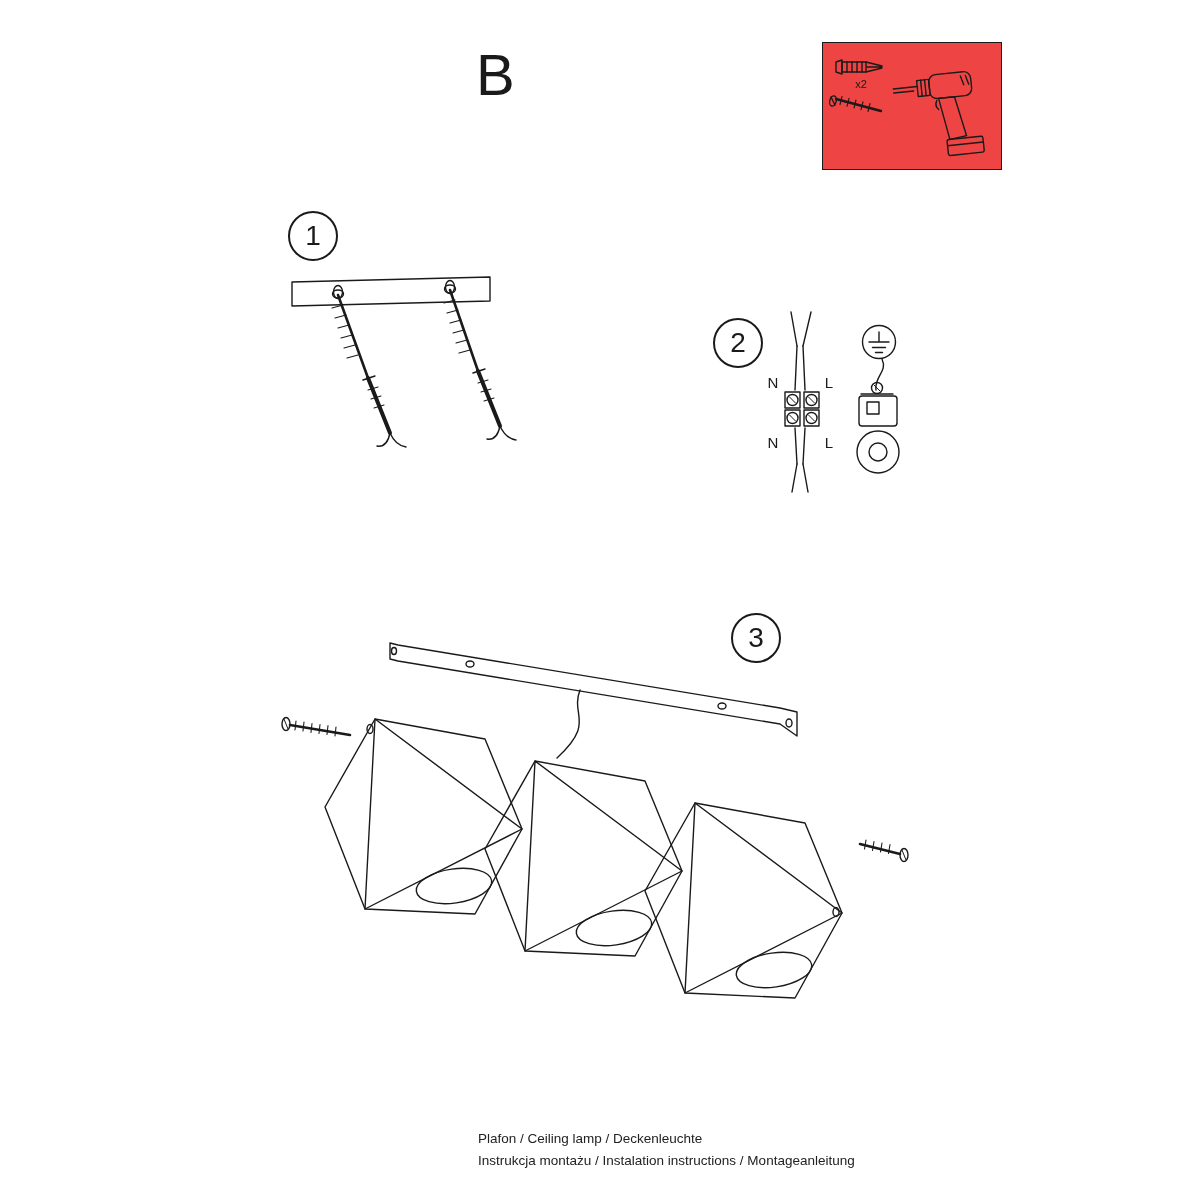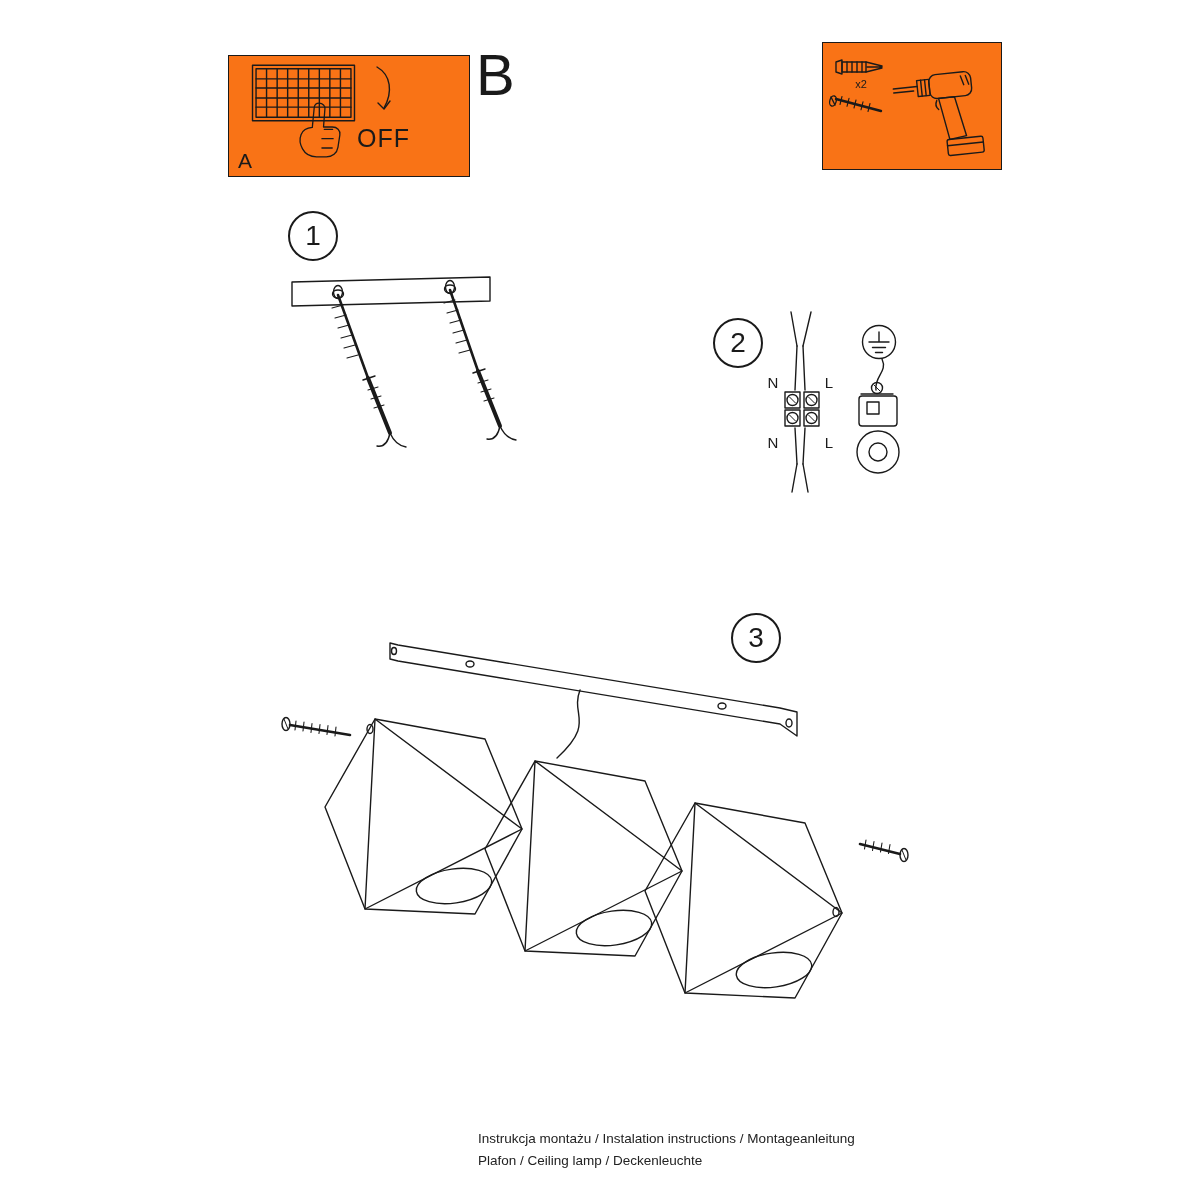--- a/index.html
+++ b/index.html
@@ -1,19 +1,19 @@
 <!DOCTYPE html>
 <html><head>
 <meta charset="utf-8">
 <style>
   html,body{margin:0;padding:0;background:#fff;}
   .page{position:relative;width:1200px;height:1200px;background:#ffffff;
         font-family:"Liberation Sans",sans-serif;color:#1a1a1a;overflow:hidden;}
   .abs{position:absolute;}
-  .frame-box{position:absolute;border:1.5px solid #1a1a1a;background:#f97316;}
+  .frame-box{position:absolute;border:1.5px solid #1a1a1a;background:#ef4444;}
   svg.lineart{stroke:#1a1a1a;fill:none;stroke-width:1.4;stroke-linecap:round;stroke-linejoin:round;}
   .svgtxt{fill:#1a1a1a;stroke:none;font-family:"Liberation Sans",sans-serif;}
   .step-num{position:absolute;width:46px;height:46px;border:2px solid #1a1a1a;border-radius:50%;
             display:flex;align-items:center;justify-content:center;font-size:28px;background:#fff;}
   .corner-label{position:absolute;left:9px;bottom:3px;font-size:21px;}
   .state-label{position:absolute;font-size:25px;letter-spacing:1px;}
   .letter-b{position:absolute;left:476px;top:46px;font-size:58px;line-height:1;}
   .qty-label{font-size:11px;}
   .captions{position:absolute;left:478px;top:1128px;font-size:13.5px;line-height:22px;color:#222;}
 </style>
@@ -38,33 +38,20 @@
         <path d="M6,5 C20,13 22,30 13,46"></path>
         <path d="M13,47 L7,41 M13,47 L19,39"></path>
       </symbol>
       <symbol id="sym-arrow-up" viewBox="0 0 26 52">
         <path d="M15,47 C24,34 22,15 9,7"></path>
         <path d="M9,6 L5,15 M9,6 L17,11"></path>
       </symbol>
     </defs>
   </svg>
 
-  <div class="frame-box" style="left:228px;top:55px;width:240px;height:120px;">
-    <svg class="lineart abs" style="left:22px;top:7px;" width="105" height="60" viewBox="0 0 104 58">
-        <use href="#sym-panel"></use>
-      </svg>
-    <svg class="lineart abs" style="left:64px;top:44px;" width="56" height="68" viewBox="0 0 60 72">
-        <use href="#sym-hand"></use>
-      </svg>
-    <svg class="lineart abs" style="left:142px;top:6px;" width="26" height="52" viewBox="0 0 26 52">
-        <use href="#sym-arrow-down"></use>
-      </svg>
-    <div class="state-label" style="left:128px;top:68px;">OFF</div>
-    <div class="corner-label">A</div>
-  </div>
 
   <div class="letter-b">B</div>
 
   <div class="frame-box" style="left:822px;top:42px;width:178px;height:126px;">
     <svg class="lineart abs" style="left:0;top:0;" width="178" height="126" viewBox="0 0 178 126">
       <g transform="translate(10,14)">
         <path d="M3,5 L9,3 V17 L3,15 Z"></path>
         <rect x="9" y="5" width="24" height="10"></rect>
         <path d="M14,5 V15 M19,5 V15 M24,5 V15 M29,5 V15"></path>
         <path d="M33,5 L49,9 M33,15 L49,11 M34,10 H49"></path>
@@ -198,17 +185,17 @@
       <ellipse cx="634" cy="243" rx="4" ry="6.5"></ellipse>
       <path d="M632,238 L636,248" stroke-width="1"></path>
       <path d="M590,232 L630,242" stroke-width="2.6"></path>
       <path d="M596,228 l-1.5,9 M604,229.5 l-1.5,9 M612,231 l-1.5,9 M620,232.5 l-1.5,9" stroke-width="1.1"></path>
       <ellipse cx="566" cy="300" rx="3" ry="4.5"></ellipse>
     </g>
   </svg>
 
 
   <div class="captions">
+    <div>Plafon / Ceiling lamp / Deckenleuchte</div>
     <div>Instrukcja montażu / Instalation instructions / Montageanleitung</div>
-    <div>Plafon / Ceiling lamp / Deckenleuchte</div>
   </div>
 
 </div>
 
 </body></html>

